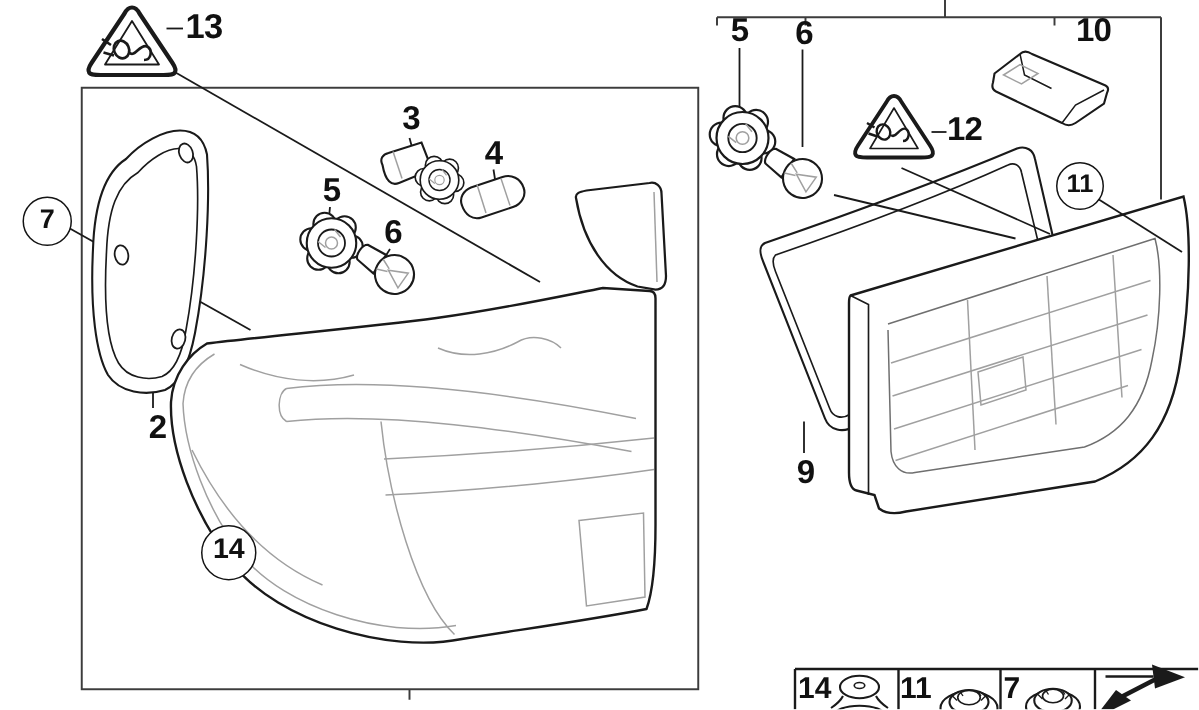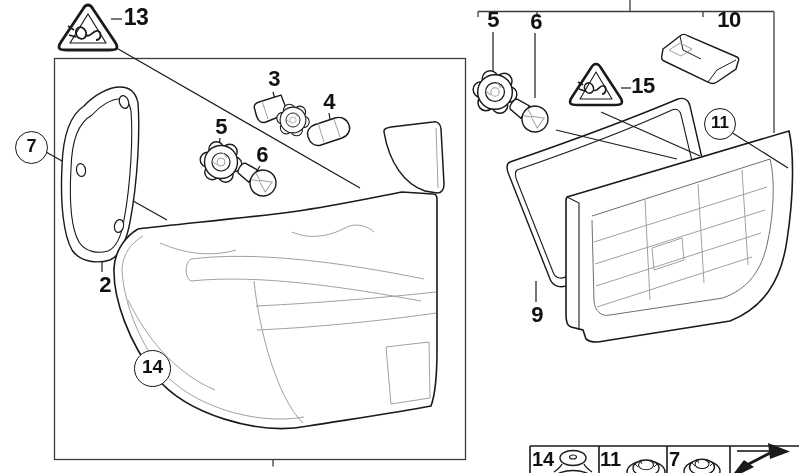--- a/index.html
+++ b/index.html
@@ -218,21 +218,21 @@
 
   <div class="num big" style="left:123px;top:6px;">13</div>
   <div class="num" style="left:92px;top:274px;">2</div>
   <div class="num" style="left:261px;top:68px;">3</div>
   <div class="num" style="left:316px;top:91px;">4</div>
   <div class="num" style="left:208px;top:116px;">5</div>
   <div class="num" style="left:249px;top:144px;">6</div>
   <div class="num" style="left:480px;top:9px;">5</div>
   <div class="num" style="left:523px;top:11px;">6</div>
   <div class="num" style="left:716px;top:9px;">10</div>
-  <div class="num" style="left:630px;top:75px;">15</div>
+  <div class="num" style="left:630px;top:75px;">12</div>
   <div class="num" style="left:524px;top:304px;">9</div>
 
   <div class="circled c7">7</div>
   <div class="circled c14">14</div>
   <div class="circled c11">11</div>
 
   <div class="legnum" style="left:532px;top:447px;width:28px;">14</div>
   <div class="legnum" style="left:600px;top:447px;width:30px;">11</div>
   <div class="legnum" style="left:669px;top:447px;width:22px;">7</div>
 

